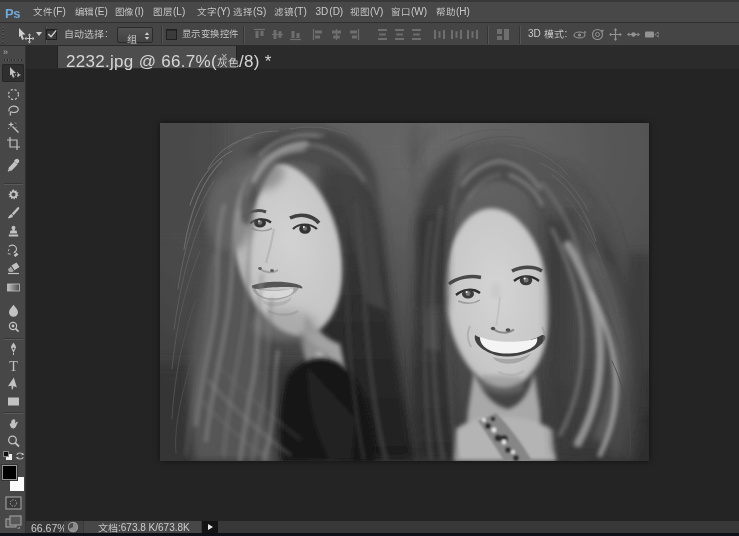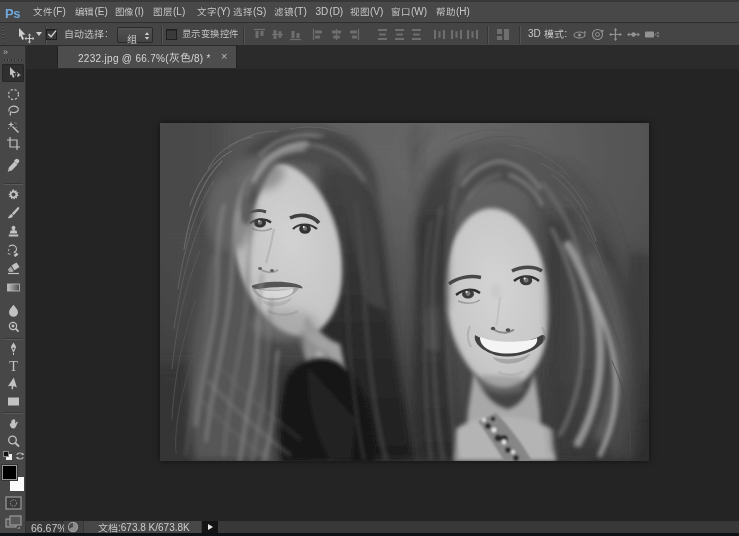--- a/index.html
+++ b/index.html
@@ -227,21 +227,21 @@
         <path d="M1 6.5 l2.5-1.9 v3.8z M14 6.5 l-2.5 1.9 v-3.8z"></path>
       </g>
       <path stroke="#939393" d="M3.5 6.5 h8" stroke-width="1.1"></path>
     </svg>
 <svg style="position:absolute;left:644px;top:28px" width="16" height="13" viewBox="0 0 16 13">
       <rect x="1" y="3.5" width="9" height="6" rx="1" fill="#939393"></rect>
       <path fill="#939393" d="M10.5 6.5 L14.5 3.5 V9.5z"></path>
       <circle cx="13" cy="6.5" r="1.2" fill="#454545"></circle>
     </svg>
   <div style="position:absolute;left:57px;top:46px;width:180px;height:22px;background:#4d4d4d;border-right:1px solid #222;border-left:1px solid #222;"></div>
-    <div style="position:absolute;left:78px;top:51.5px;font-size:10px;letter-spacing:.3px;color:#d6d6d6;white-space:nowrap">2232.jpg @ 66.7%(<svg class="cj" style="width:11.0px;height:11.0px;" viewBox="0 0 1000 1000">
+    <div style="position:absolute;left:66px;top:51.5px;font-size:17px;letter-spacing:.3px;color:#d6d6d6;white-space:nowrap">2232.jpg @ 66.7%(<svg class="cj" style="width:11.0px;height:11.0px;" viewBox="0 0 1000 1000">
         <path fill="#d6d6d6" transform="translate(0,880) scale(1,-1)" d="M416 475C403 410 379 324 349 271L414 244C442 298 464 387 478 452ZM807 484C784 426 741 345 709 295L766 265C800 315 840 387 872 453ZM294 842C291 799 287 757 283 716H69V644H274C241 401 178 207 42 81C60 67 92 36 104 21C247 167 316 376 352 644H919V716H361L373 836ZM580 596C569 322 551 89 262 -20C278 -33 299 -61 308 -79C480 -12 564 98 608 234C674 98 772 -12 894 -74C905 -55 926 -28 943 -14C802 49 692 183 634 340C648 420 653 506 657 596Z"></path>
       </svg><svg class="cj" style="width:11.0px;height:11.0px;" viewBox="0 0 1000 1000">
         <path fill="#d6d6d6" transform="translate(0,880) scale(1,-1)" d="M474 492V319H243V492ZM547 492H786V319H547ZM598 685C569 643 531 597 494 563H229C268 601 304 642 337 685ZM354 843C284 708 162 587 39 511C53 495 74 457 81 441C111 461 141 484 170 509V81C170 -36 219 -63 378 -63C414 -63 725 -63 765 -63C914 -63 945 -18 963 138C941 142 910 154 890 166C879 34 863 6 764 6C696 6 426 6 373 6C263 6 243 20 243 80V247H786V202H861V563H585C632 611 678 669 712 722L663 757L648 752H383C397 774 410 796 422 818Z"></path>
       </svg>/8) *</div>
     <div style="position:absolute;left:221px;top:50px;font-size:11px;color:#b9b9b9;">×</div>
   <div style="position:absolute;left:0;top:46px;width:26px;height:487px;background:#474747;border-right:1px solid #333;"></div>
   <div style="position:absolute;left:3px;top:47px;width:9px;height:8px;color:#b0b0b0;font-size:9px;letter-spacing:-2px;">»</div>
 <div style="position:absolute;left:4px;top:59px;width:18px;height:2px;background:repeating-linear-gradient(90deg,#2e2e2e 0,#2e2e2e 1px,#5a5a5a 1px,#5a5a5a 2px,transparent 2px,transparent 3.5px);"></div>
 <div style="position:absolute;left:2px;top:64px;width:22px;height:18px;background:#2f2f2f;border-radius:2px;box-shadow:inset 0 0 0 1px #262626;"></div>
 <div style="position:absolute;left:6px;top:65.5px;width:15px;height:15px;"><svg width="15" height="15" viewBox="0 0 15 15">

